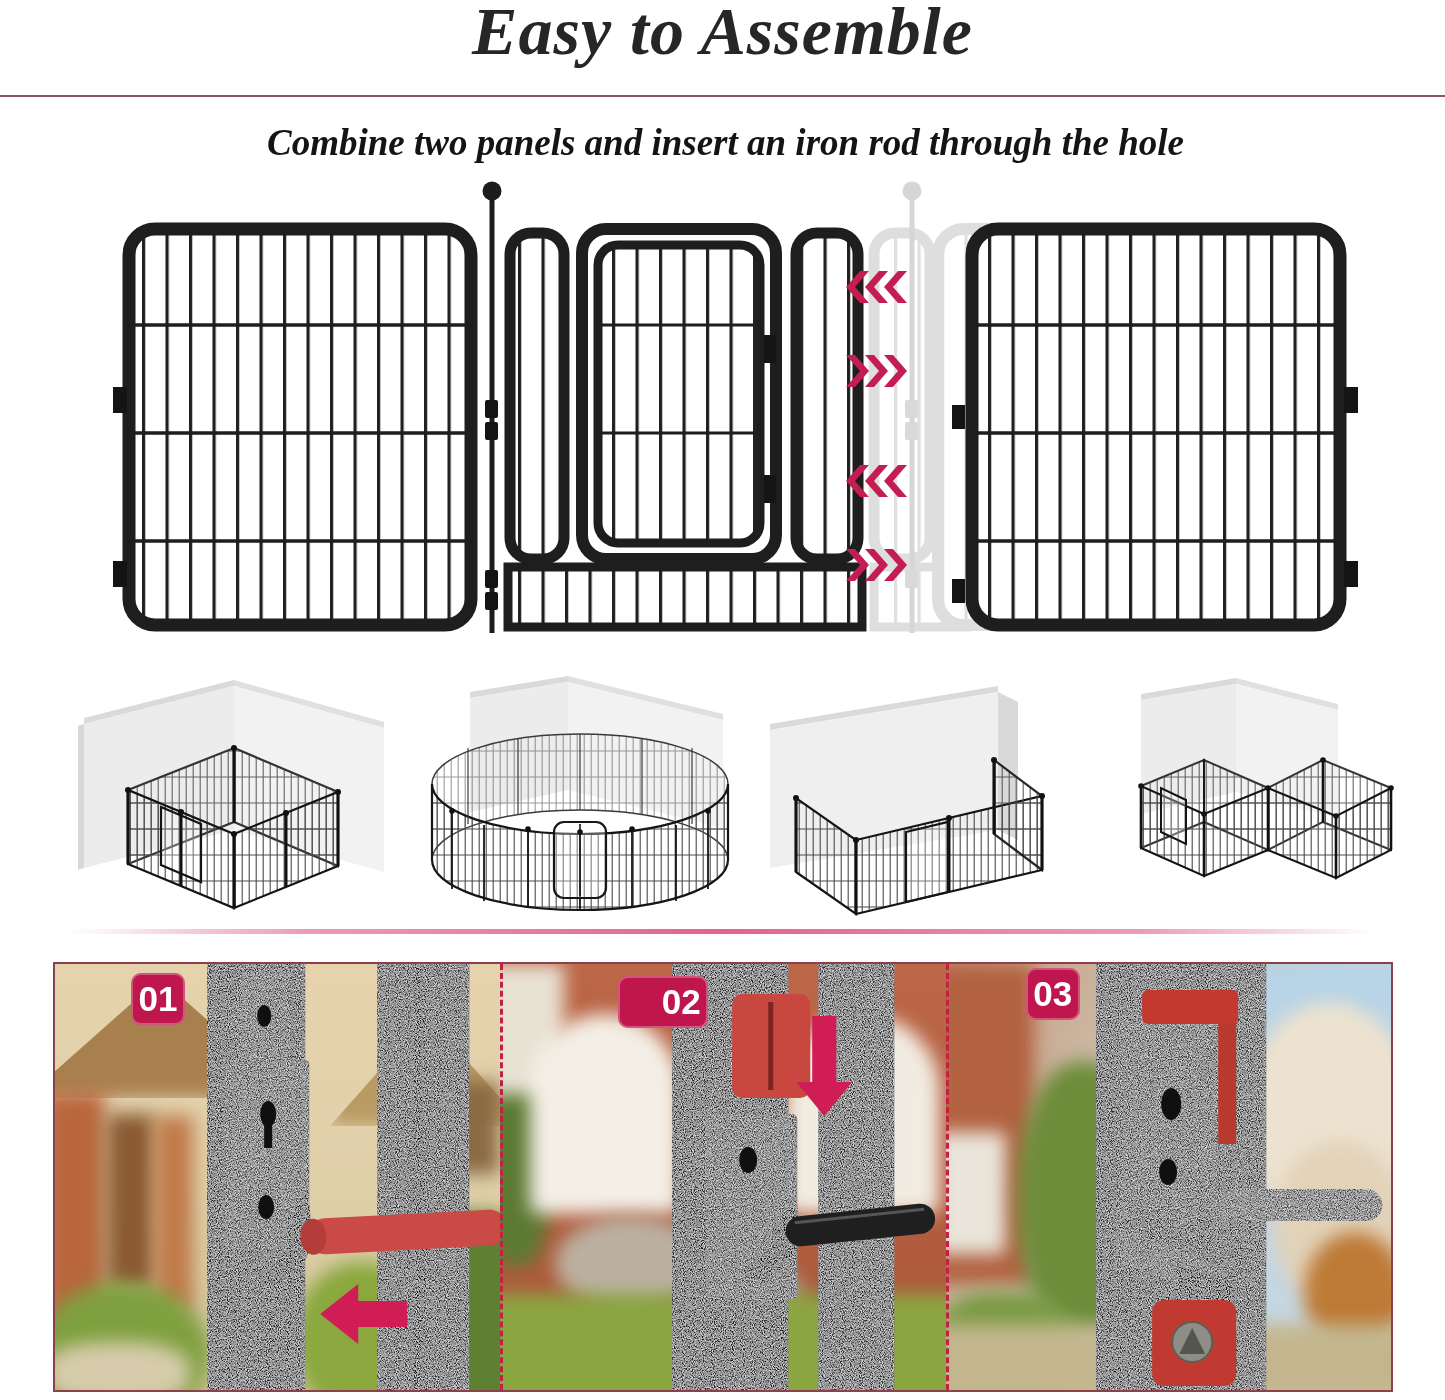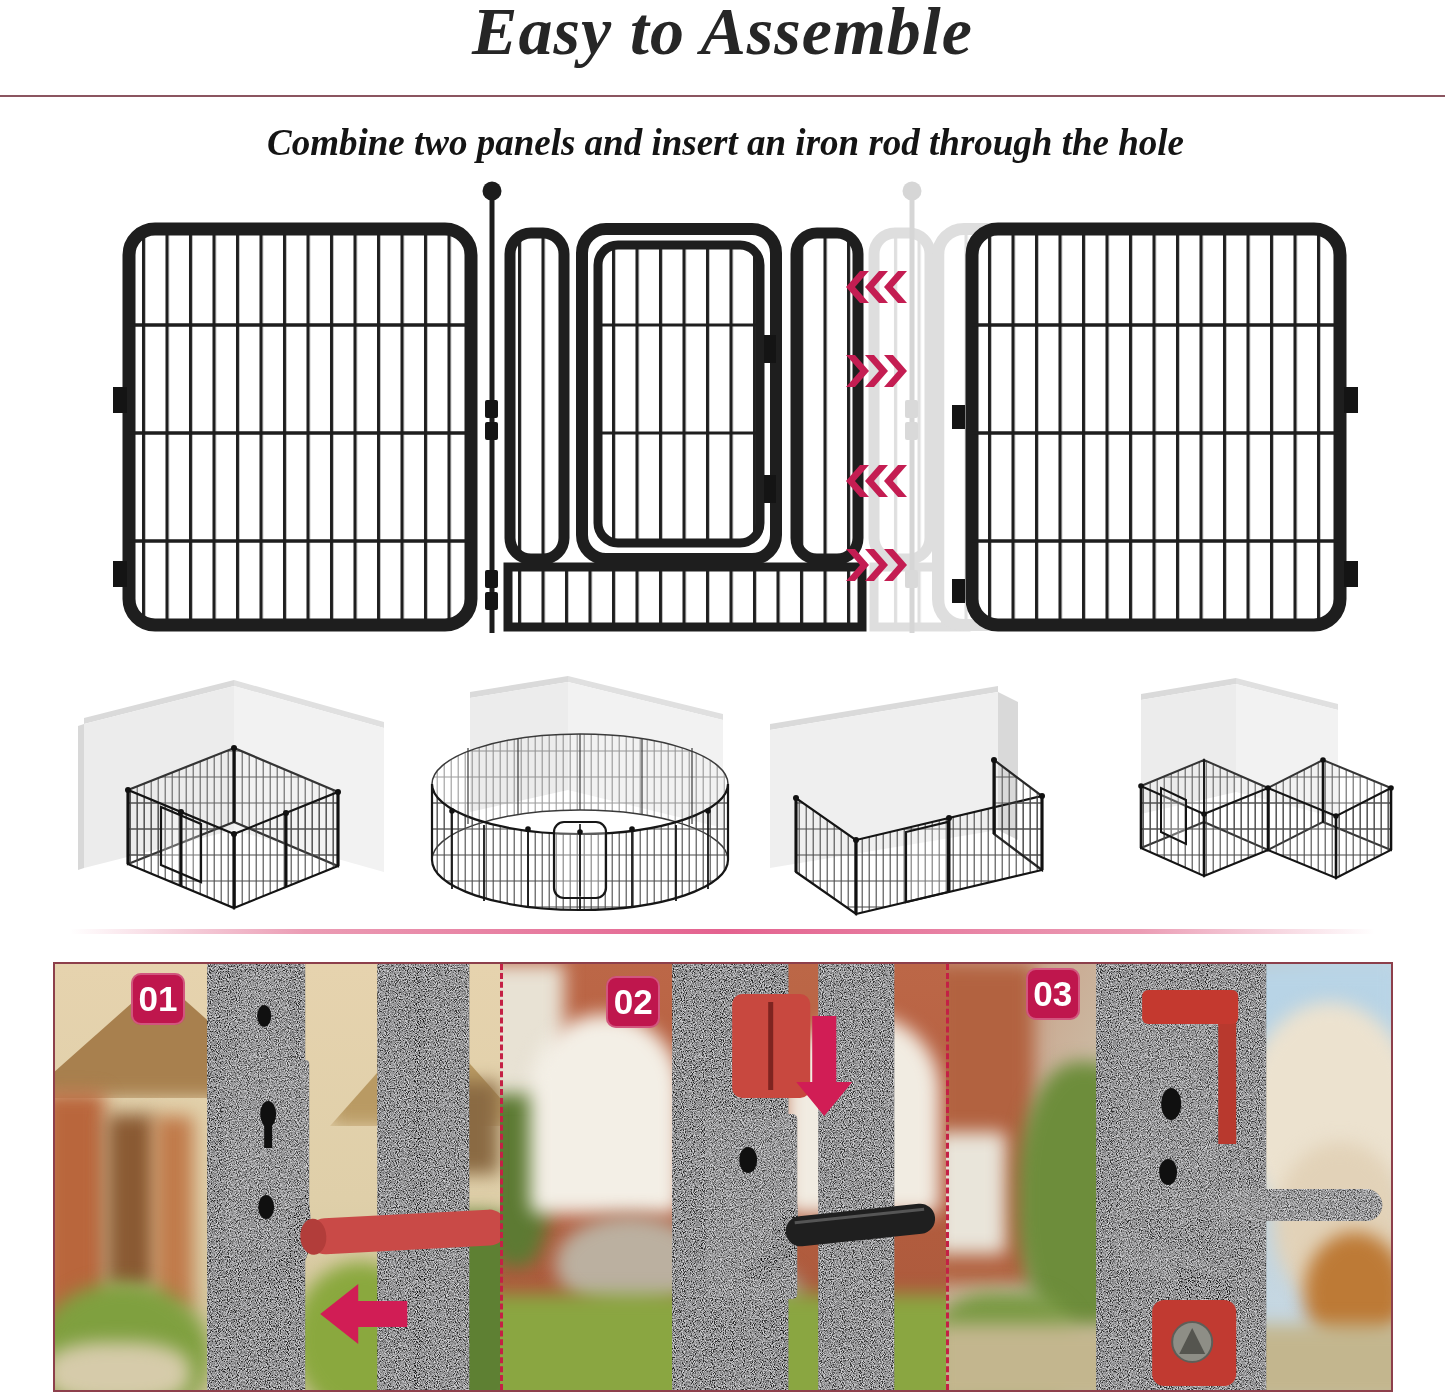--- a/index.html
+++ b/index.html
@@ -37,21 +37,21 @@
   }
   .photo{position:relative;flex:1 1 0;overflow:hidden;}
   .blob{position:absolute;filter:blur(9px);}
   .photo svg{position:absolute;inset:0;}
   .step-badge{
     position:absolute;width:54px;height:52px;border-radius:10px;background:#bf164d;
     box-shadow:inset 0 0 0 2px rgba(255,255,255,0.28);
     color:#ffffff;font-family:"Liberation Sans", sans-serif;font-weight:bold;
     font-size:35px;line-height:52px;text-align:center;z-index:6;
   }
-  .badge1{left:76px;top:9px;} .badge2{left:106px;top:12px;} .badge3{left:80px;top:4px;}
+  .badge1{left:76px;top:9px;} .badge2{left:118px;top:12px;padding-left:36px;} .badge3{left:80px;top:4px;}
   .dash-divider{
     position:absolute;top:0;bottom:0;width:0;border-left:3px dashed #c42045;z-index:5;
   }
   .dash1{left:445px;} .dash2{left:891px;}
 </style>
 </head>
 <body>
 
 <h1 class="title">Easy to Assemble</h1>
 <div class="header-divider"></div>

